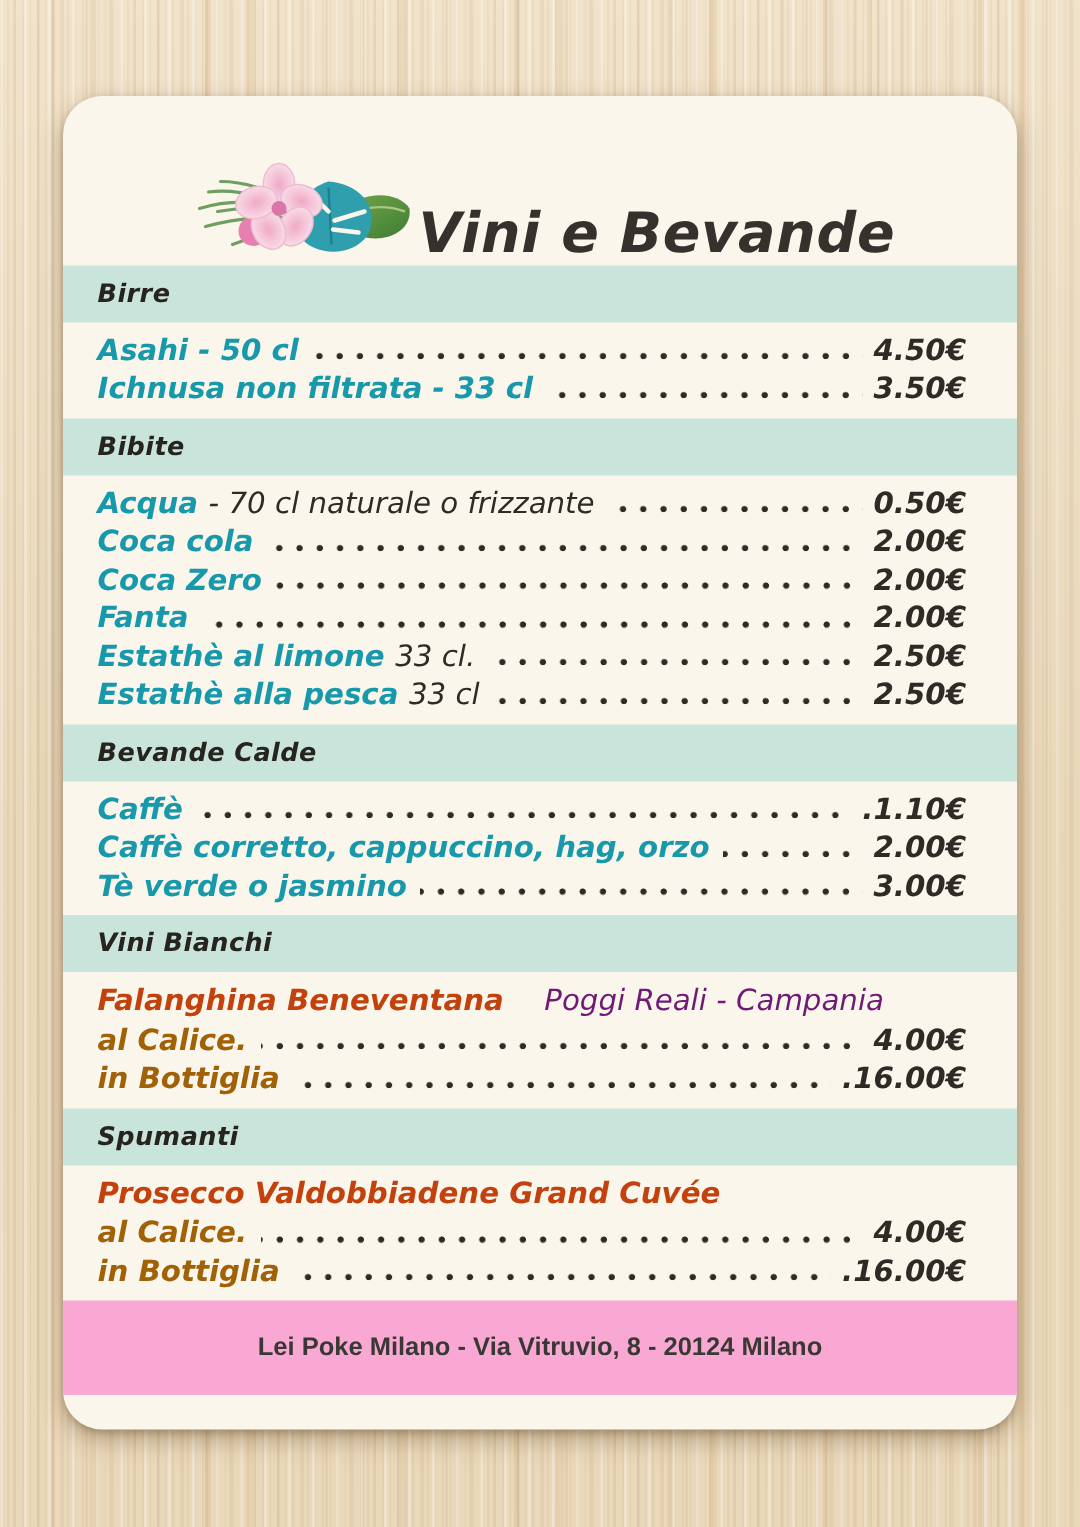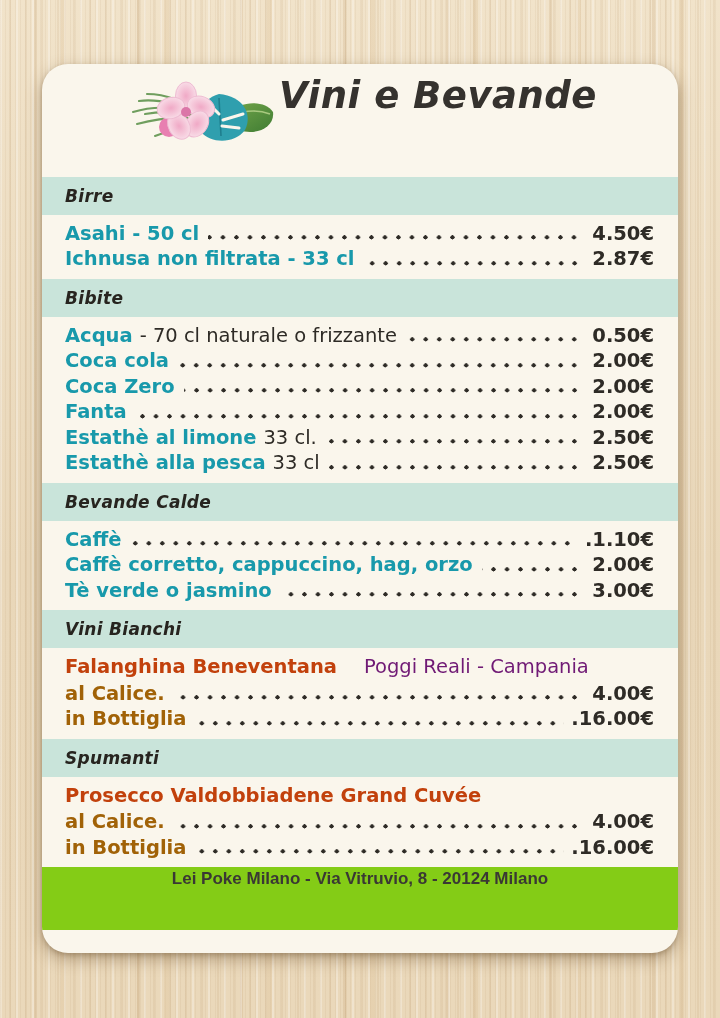--- a/index.html
+++ b/index.html
@@ -13,55 +13,55 @@
       linear-gradient(180deg,#f1e3ca 0%,#e9d7b9 55%,#ead8ba 100%);
     font-family:"DejaVu Sans", sans-serif;
   }
   .card{
     position:absolute;left:42px;top:64px;width:636px;height:889px;
     background:#faf6ec;border-radius:26px;
     box-shadow:0 6px 16px rgba(92,62,28,.38), 0 2px 4px rgba(92,62,28,.25);
     display:flex;flex-direction:column;overflow:hidden;
   }
   .header{
-    height:104px;display:flex;align-items:flex-start;justify-content:center;
+    height:104px;display:flex;align-items:flex-end;justify-content:center;
     padding-top:10px;
   }
   .logo{width:156px;height:76px;flex:0 0 auto;}
   .title{
     font-size:37px;font-weight:bold;font-style:italic;color:#35322e;
     letter-spacing:.5px;
   }
   .band{
     background:#c9e4da;height:38px;flex:0 0 auto;
     display:flex;align-items:center;padding-left:23px;
     font-size:17px;font-weight:bold;font-style:italic;color:#27241f;
     letter-spacing:.3px;
   }
-  .items{padding:6px 24px 7px 23px;font-size:19.5px;text-align:right;}
+  .items{padding:6px 34px 7px 23px;font-style:italic;font-size:19.5px;text-align:right;}
   .row{display:flex;align-items:baseline;line-height:25.5px;}
   .nm{color:#1899ab;font-weight:bold;white-space:pre;}
   .nm.dark{color:#a16207;}
   .sfx{color:#2e2b26;margin-left:7px;white-space:pre;}
   .sfx:empty{margin-left:0;}
   .dots{
     flex:1 1 auto;min-width:14px;height:5px;align-self:flex-end;
     margin:0 7px 6px 9px;
     background-image:radial-gradient(circle at 2.4px 2.4px, #2e2b26 1.9px, rgba(0,0,0,0) 2.3px);
     background-size:13.5px 5px;background-repeat:repeat-x;
     background-position:right 0 top 0;
   }
   .pr{color:#2e2b26;font-weight:bold;white-space:pre;}
   .wine-label{margin-bottom:1px;}
   .wnm{color:#c2410c;font-weight:bold;white-space:pre;}
   .wpr{color:#701a75;margin-left:27px;white-space:pre;}
   .wpr:empty{margin-left:0;}
   .footer{
-    margin-top:auto;background:#84cc16;height:63px;flex:0 0 auto;
-    display:flex;flex-direction:column;align-items:center;
+    margin-top:auto;background:#f9a8d4;height:63px;flex:0 0 auto;
+    display:flex;flex-direction:column;align-items:center;justify-content:center;
     font-family:"Liberation Sans", sans-serif;font-size:17px;font-weight:bold;
     color:#3a3834;line-height:1.45;
   }
   .footer-line{white-space:pre;}
   .bottom-space{height:23px;flex:0 0 auto;}
 </style>
 </head>
 <body>
 
 <div class="card">
@@ -117,21 +117,21 @@
     <div class="row">
       <span class="nm">Asahi - 50 cl</span>
         <span class="sfx"></span>
       <span class="dots"></span>
       <span class="pr">4.50€</span>
     </div>
     <div class="row">
       <span class="nm">Ichnusa non filtrata - 33 cl</span>
         <span class="sfx"></span>
       <span class="dots"></span>
-      <span class="pr">2.87€</span>
+      <span class="pr">3.50€</span>
     </div>
   </div>
 
   <div class="band">Bibite</div>
   <div class="items">
     <div class="row">
       <span class="nm">Acqua</span>
         <span class="sfx">- 70 cl naturale o frizzante</span>
       <span class="dots"></span>
       <span class="pr">0.50€</span>

